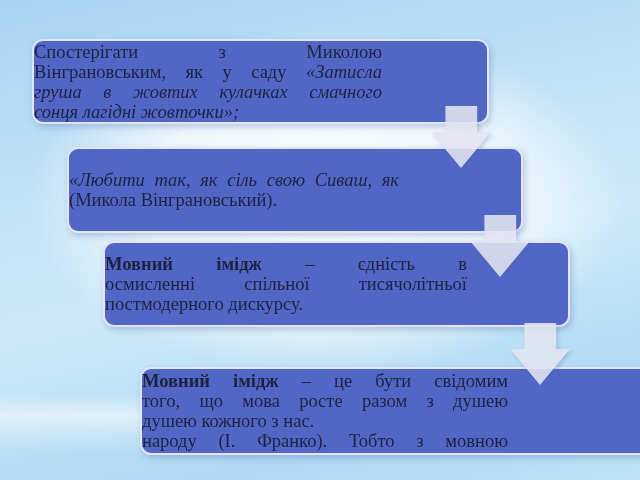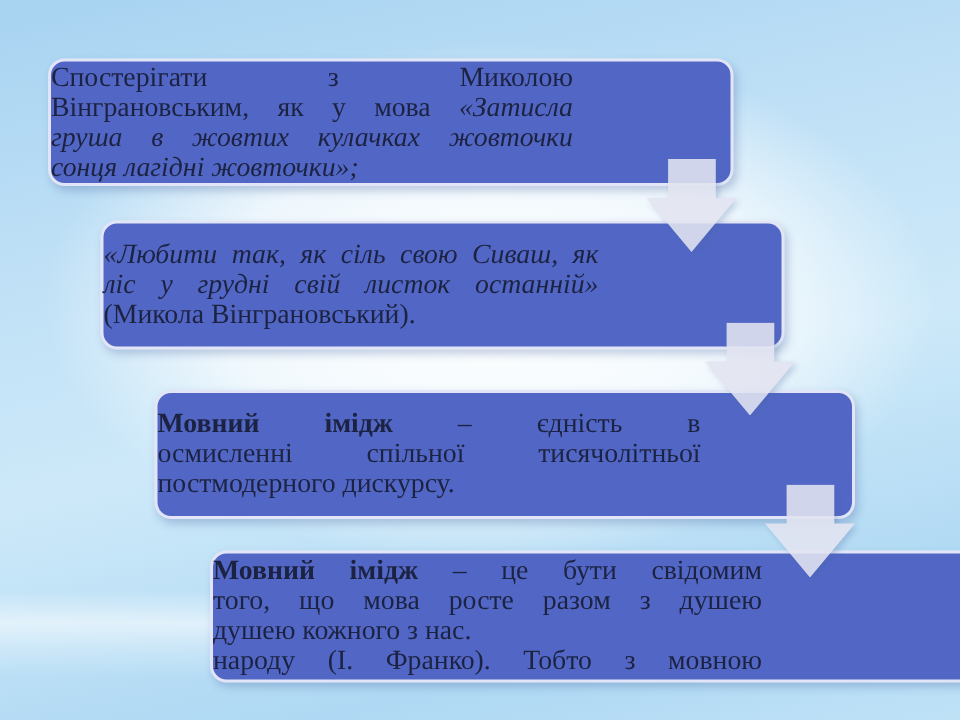--- a/index.html
+++ b/index.html
@@ -21,21 +21,21 @@
     border-radius:11px;
     box-shadow:2px 3px 6px rgba(70,100,160,.30);
     box-sizing:border-box;
     display:flex;flex-direction:column;justify-content:center;
     color:#1c2342;
     font-size:18.5px;line-height:20px;
     z-index:1;
   }
   .box1{left:32px;top:39px;width:457px;height:85px;}
   .box2{left:67px;top:147px;width:456px;height:86px;}
-  .box3{left:103px;top:260px;width:467px;height:86px;}
+  .box3{left:103px;top:241px;width:467px;height:86px;}
   .box4{left:140px;top:367px;width:556px;height:88px;}
   .line{text-align:justify;text-align-last:justify;white-space:normal;}
   .line.last{text-align-last:left;}
   .box1 .line{width:348px;}
   .box2 .line{width:330px;}
   .box3 .line{width:362px;}
   .box4 .line{width:366px;}
   .seg{font-style:normal;font-weight:normal;}
   .seg.italic{font-style:italic;}
   .seg.bold{font-weight:bold;}
@@ -52,28 +52,27 @@
   .arrow2{left:470px;top:215px;}
   .arrow3{left:510px;top:323px;}
 </style>
 </head>
 <body>
 
 <div class="stage">
 
   <div class="box box1">
     <div class="line"><span class="seg">Спостерігати з Миколою</span></div>
-    <div class="line"><span class="seg">Вінграновським, як у мова </span><span class="seg italic">«Затисла</span></div>
-    <div class="line"><span class="seg italic">груша в жовтих кулачках жовточки</span></div>
+    <div class="line"><span class="seg">Вінграновським, як у саду </span><span class="seg italic">«Затисла</span></div>
+    <div class="line"><span class="seg italic">груша в жовтих кулачках смачного</span></div>
     <div class="line last"><span class="seg italic">сонця лагідні жовточки»;</span></div>
   </div>
 
   <div class="box box2">
     <div class="line"><span class="seg italic">«Любити так, як сіль свою Сиваш, як</span></div>
-    <div class="line"><span class="seg italic">ліс у грудні свій листок останній»</span></div>
     <div class="line last"><span class="seg">(Микола Вінграновський).</span></div>
   </div>
 
   <div class="box box3">
     <div class="line"><span class="seg bold">Мовний імідж</span><span class="seg"> – єдність в</span></div>
     <div class="line"><span class="seg">осмисленні спільної тисячолітньої</span></div>
     <div class="line last"><span class="seg">постмодерного дискурсу.</span></div>
   </div>
 
   <div class="box box4">

